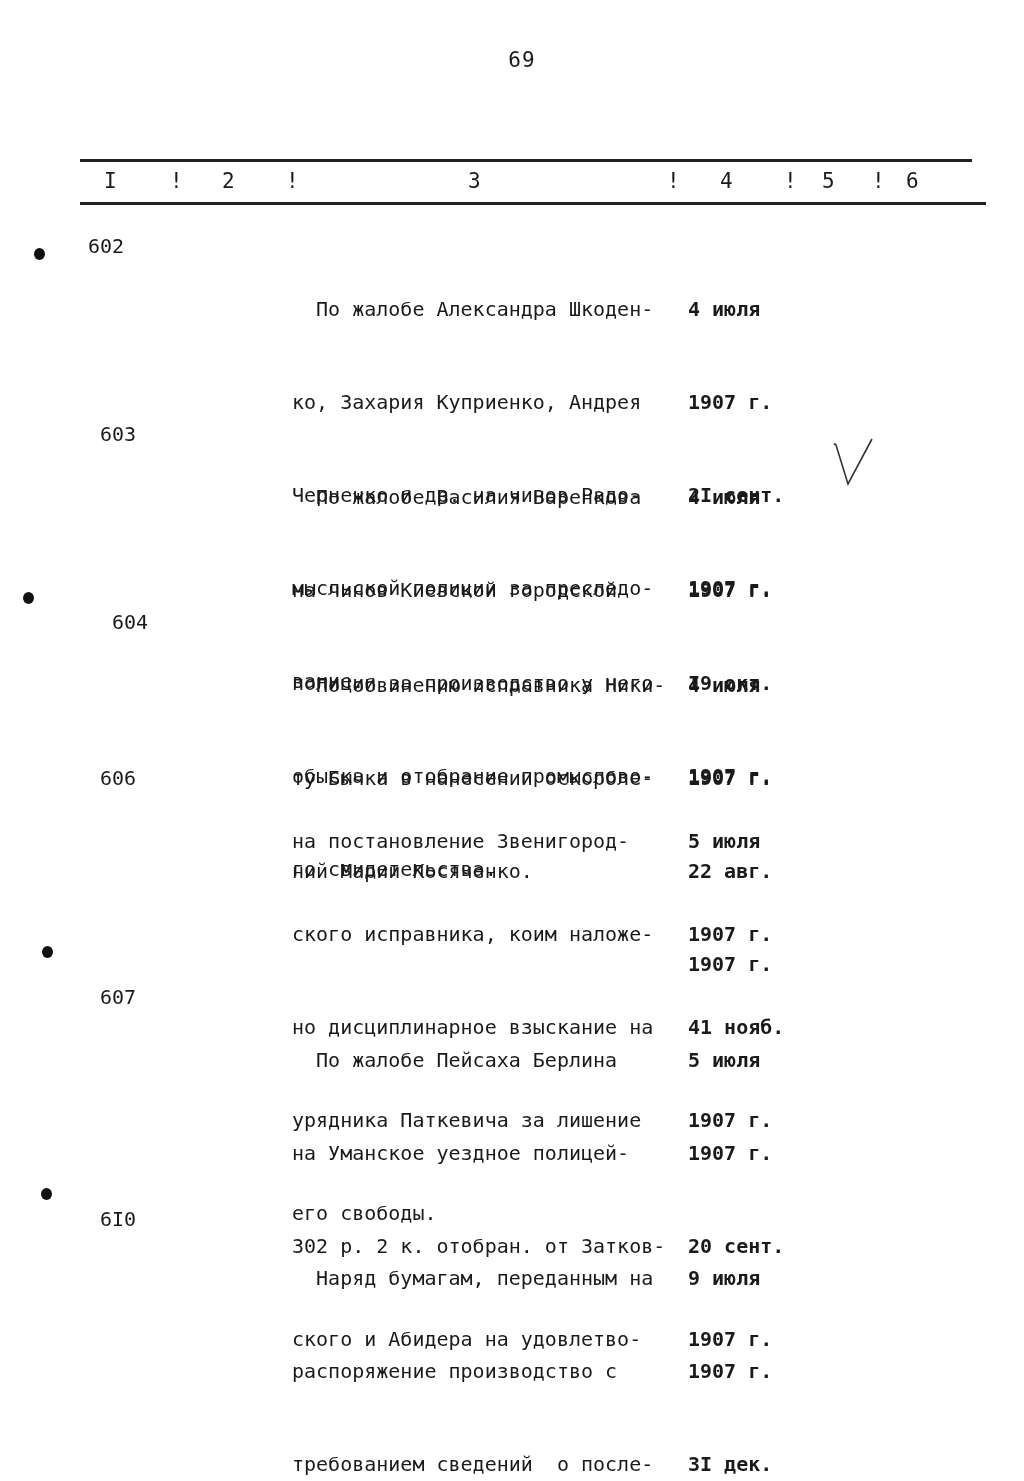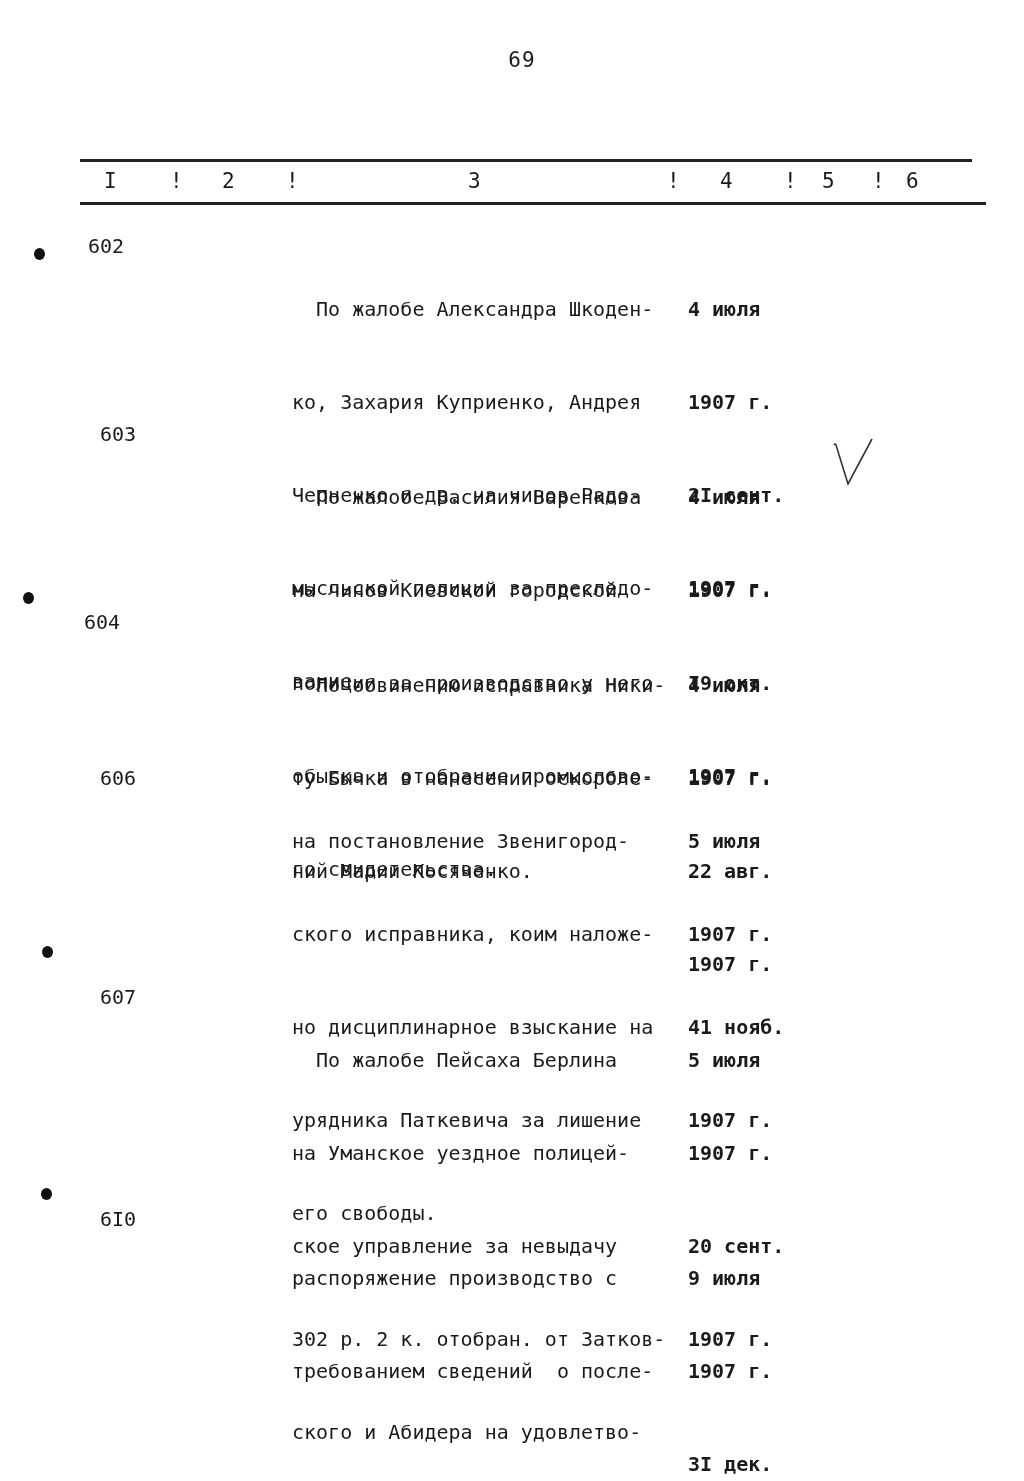--- a/index.html
+++ b/index.html
@@ -85,21 +85,21 @@
       <div>I9 окт.</div>
       <div>1907 г.</div>
     </div>
   </div>
 
   <svg class="checkmark" viewBox="0 0 48 52">
     <path d="M4 9 Q5 7 6 9 L18 48 L42 3" fill="none" stroke="#333" stroke-width="1.6"></path>
   </svg>
 
   <div class="entry" style="top:610px">
-    <span class="entry-num" style="top:0; left:84px">604</span>
+    <span class="entry-num" style="top:0; left:112px">604</span>
     <div class="entry-desc" style="top:-2px">
       <div>  По обвинению исправника Ники-</div>
       <div>ту Бычка в нанесении оскорбле-</div>
       <div>ний Марии Косяченко.</div>
     </div>
     <div class="entry-dates" style="top:-2px">
       <div>4 июля</div>
       <div>1907 г.</div>
       <div>22 авг.</div>
       <div>1907 г.</div>
@@ -121,36 +121,36 @@
       <div>41 нояб.</div>
       <div>1907 г.</div>
     </div>
   </div>
 
   <div class="entry" style="top:985px">
     <span class="entry-num" style="top:0; left:100px">607</span>
     <div class="entry-desc" style="top:-2px">
       <div>  По жалобе Пейсаха Берлина</div>
       <div>на Уманское уездное полицей-</div>
-      <div>ское управление за невыдачу</div>
       <div>302 р. 2 к. отобран. от Затков-</div>
       <div>ского и Абидера на удовлетво-</div>
       
     </div>
     <div class="entry-dates" style="top:-2px">
       <div>5 июля</div>
       <div>1907 г.</div>
       <div>20 сент.</div>
       <div>1907 г.</div>
     </div>
   </div>
 
   <div class="entry" style="top:1203px">
     <span class="entry-num" style="top:4px; left:100px">6I0</span>
     <div class="entry-desc" style="top:-2px">
+      <div>  Наряд бумагам, переданным на</div>
       <div>распоряжение производство с</div>
       <div>требованием сведений  о после-</div>
     </div>
     <div class="entry-dates" style="top:-2px">
       <div>9 июля</div>
       <div>1907 г.</div>
       <div>3I дек.</div>
     </div>
   </div>
 

